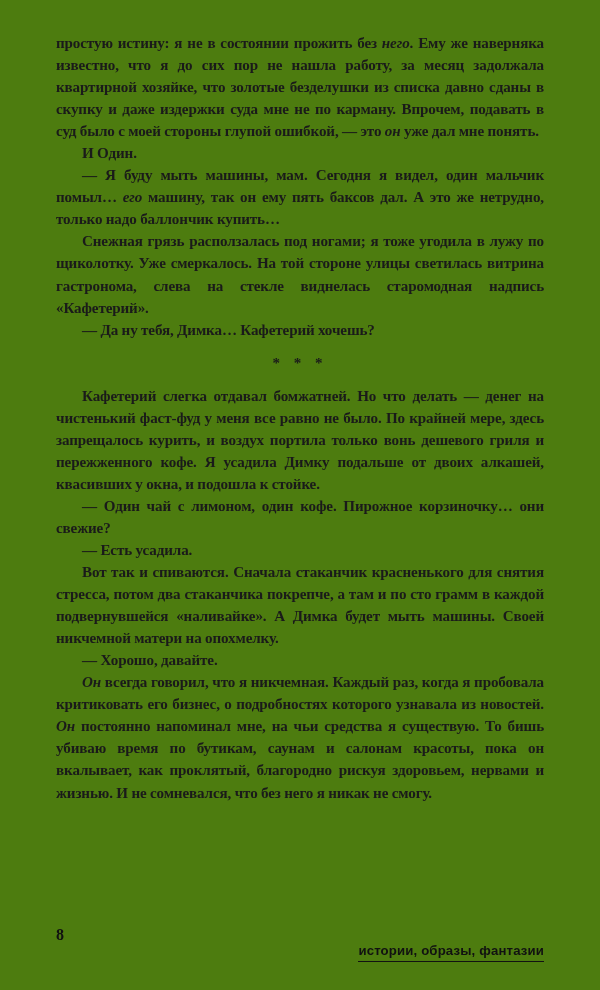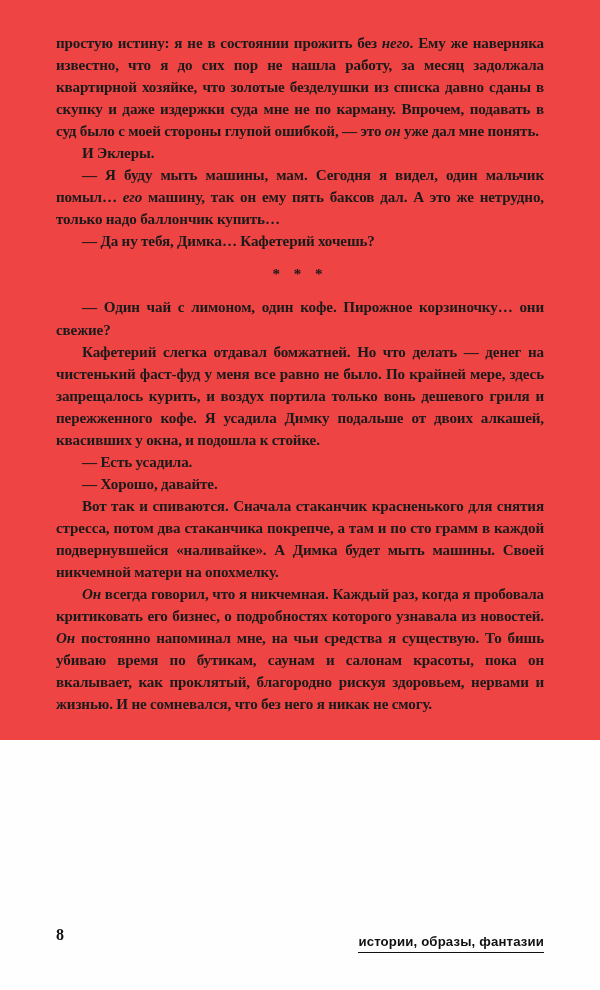--- a/index.html
+++ b/index.html
@@ -14,22 +14,22 @@
     position: relative;
     overflow: hidden;
     font-family: "Liberation Serif", "DejaVu Serif", serif;
     color: #1a1a1a;
   }
 
   .page {
     position: absolute;
     left: 0; top: 0;
     width: 600px;
-    height: 740px;
-    background: #ef4444;
+    height: 990px;
+    background: #4d7c0f;
     text-decoration: underline;
   }
 
   .textblock {
     position: absolute;
     left: 56px;
     top: 32px;
     width: 488px;
   }
 
@@ -87,52 +87,53 @@
     font-size: 16px;
     font-weight: 700;
     font-family: "Liberation Serif", "DejaVu Serif", serif;
     color: #111;
     line-height: 20px;
   }
 
   .runninghead {
     position: absolute;
     right: 0;
-    top: 8px;
+    top: 17px;
     font-family: "Liberation Sans", "DejaVu Sans", sans-serif;
     font-size: 13.2px;
     font-weight: 700;
     letter-spacing: 0.15px;
     color: #111;
     line-height: 18px;
     border-bottom: 1.6px solid #111;
     padding-bottom: 1px;
     white-space: nowrap;
     filter: blur(0.18px);
   }
 </style>
 </head>
 <body style="background: rgb(254, 254, 254); color: rgb(26, 26, 26);">
 
 <div class="page">
 
   <div class="textblock">
     <div id="group-before">
         <p class="para noindent">простую истину: я не в состоянии прожить без <em class="ital">него</em>. Ему же наверняка известно, что я до сих пор не нашла работу, за месяц задолжала квартирной хозяйке, что золотые безделушки из списка давно сданы в скупку и даже издержки суда мне не по карману. Впрочем, подавать в суд было с моей стороны глупой ошибкой, — это <em class="ital">он</em> уже дал мне понять.</p>
-        <p class="para">И Эклеры.</p>
+        <p class="para">И Один.</p>
         <p class="para">— Я буду мыть машины, мам. Сегодня я видел, один мальчик помыл… <em class="ital">его</em> машину, так он ему пять баксов дал. А это же нетрудно, только надо баллончик купить…</p>
+        <p class="para">Снежная грязь расползалась под ногами; я тоже угодила в лужу по щиколотку. Уже смеркалось. На той стороне улицы светилась витрина гастронома, слева на стекле виднелась старомодная надпись «Кафетерий».</p>
         <p class="para">— Да ну тебя, Димка… Кафетерий хочешь?</p>
       </div>
     <div class="sep">* * *</div>
     <div id="group-after">
+        <p class="para">Кафетерий слегка отдавал бомжатней. Но что делать — денег на чистенький фаст-фуд у меня все равно не было. По крайней мере, здесь запрещалось курить, и воздух портила только вонь дешевого гриля и пережженного кофе. Я усадила Димку подальше от двоих алкашей, квасивших у окна, и подошла к стойке.</p>
         <p class="para">— Один чай с лимоном, один кофе. Пирожное корзиночку… они свежие?</p>
-        <p class="para">Кафетерий слегка отдавал бомжатней. Но что делать — денег на чистенький фаст-фуд у меня все равно не было. По крайней мере, здесь запрещалось курить, и воздух портила только вонь дешевого гриля и пережженного кофе. Я усадила Димку подальше от двоих алкашей, квасивших у окна, и подошла к стойке.</p>
         <p class="para">— Есть усадила.</p>
+        <p class="para">Вот так и спиваются. Сначала стаканчик красненького для снятия стресса, потом два стаканчика покрепче, а там и по сто грамм в каждой подвернувшейся «наливайке». А Димка будет мыть машины. Своей никчемной матери на опохмелку.</p>
         <p class="para">— Хорошо, давайте.</p>
-        <p class="para">Вот так и спиваются. Сначала стаканчик красненького для снятия стресса, потом два стаканчика покрепче, а там и по сто грамм в каждой подвернувшейся «наливайке». А Димка будет мыть машины. Своей никчемной матери на опохмелку.</p>
         <p class="para"><em class="ital">Он</em> всегда говорил, что я никчемная. Каждый раз, когда я пробовала критиковать его бизнес, о подробностях которого узнавала из новостей. <em class="ital">Он</em> постоянно напоминал мне, на чьи средства я существую. То бишь убиваю время по бутикам, саунам и салонам красоты, пока он вкалывает, как проклятый, благородно рискуя здоровьем, нервами и жизнью. И не сомневался, что без него я никак не смогу.</p>
       </div>
   </div>
 
   <div class="footer">
     <div class="folio">8</div>
     <div class="runninghead">истории, образы, фантазии</div>
   </div>
 
 </div>

